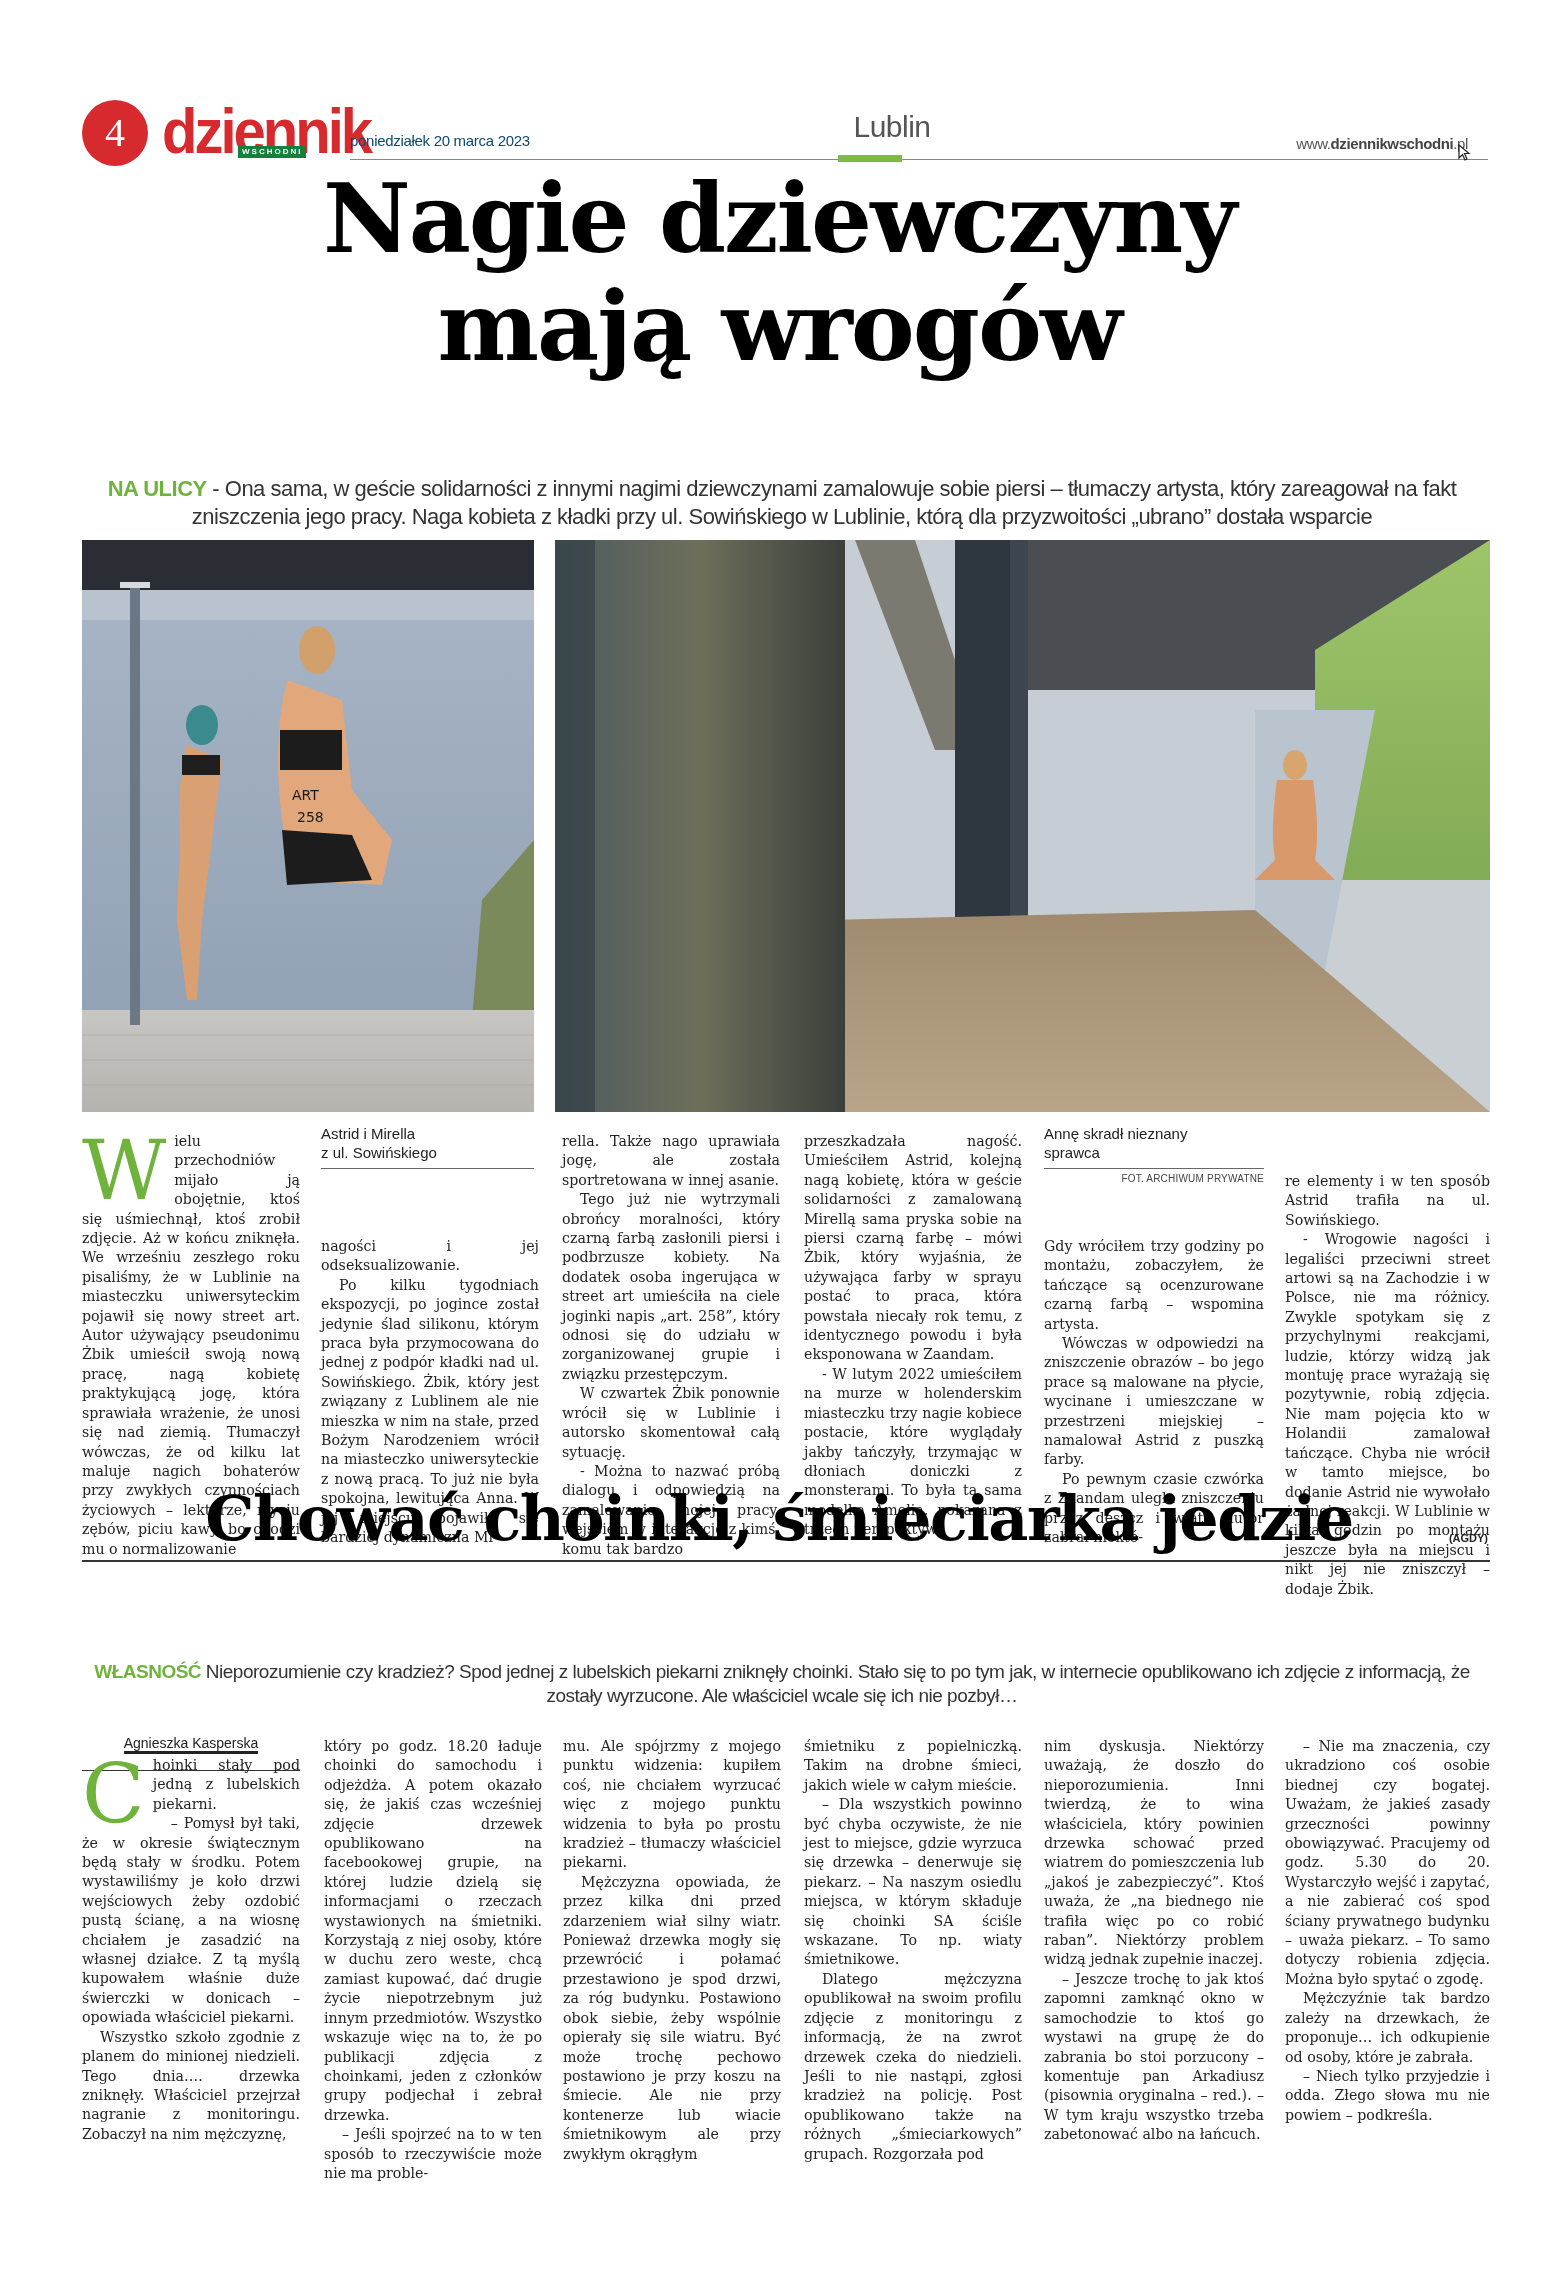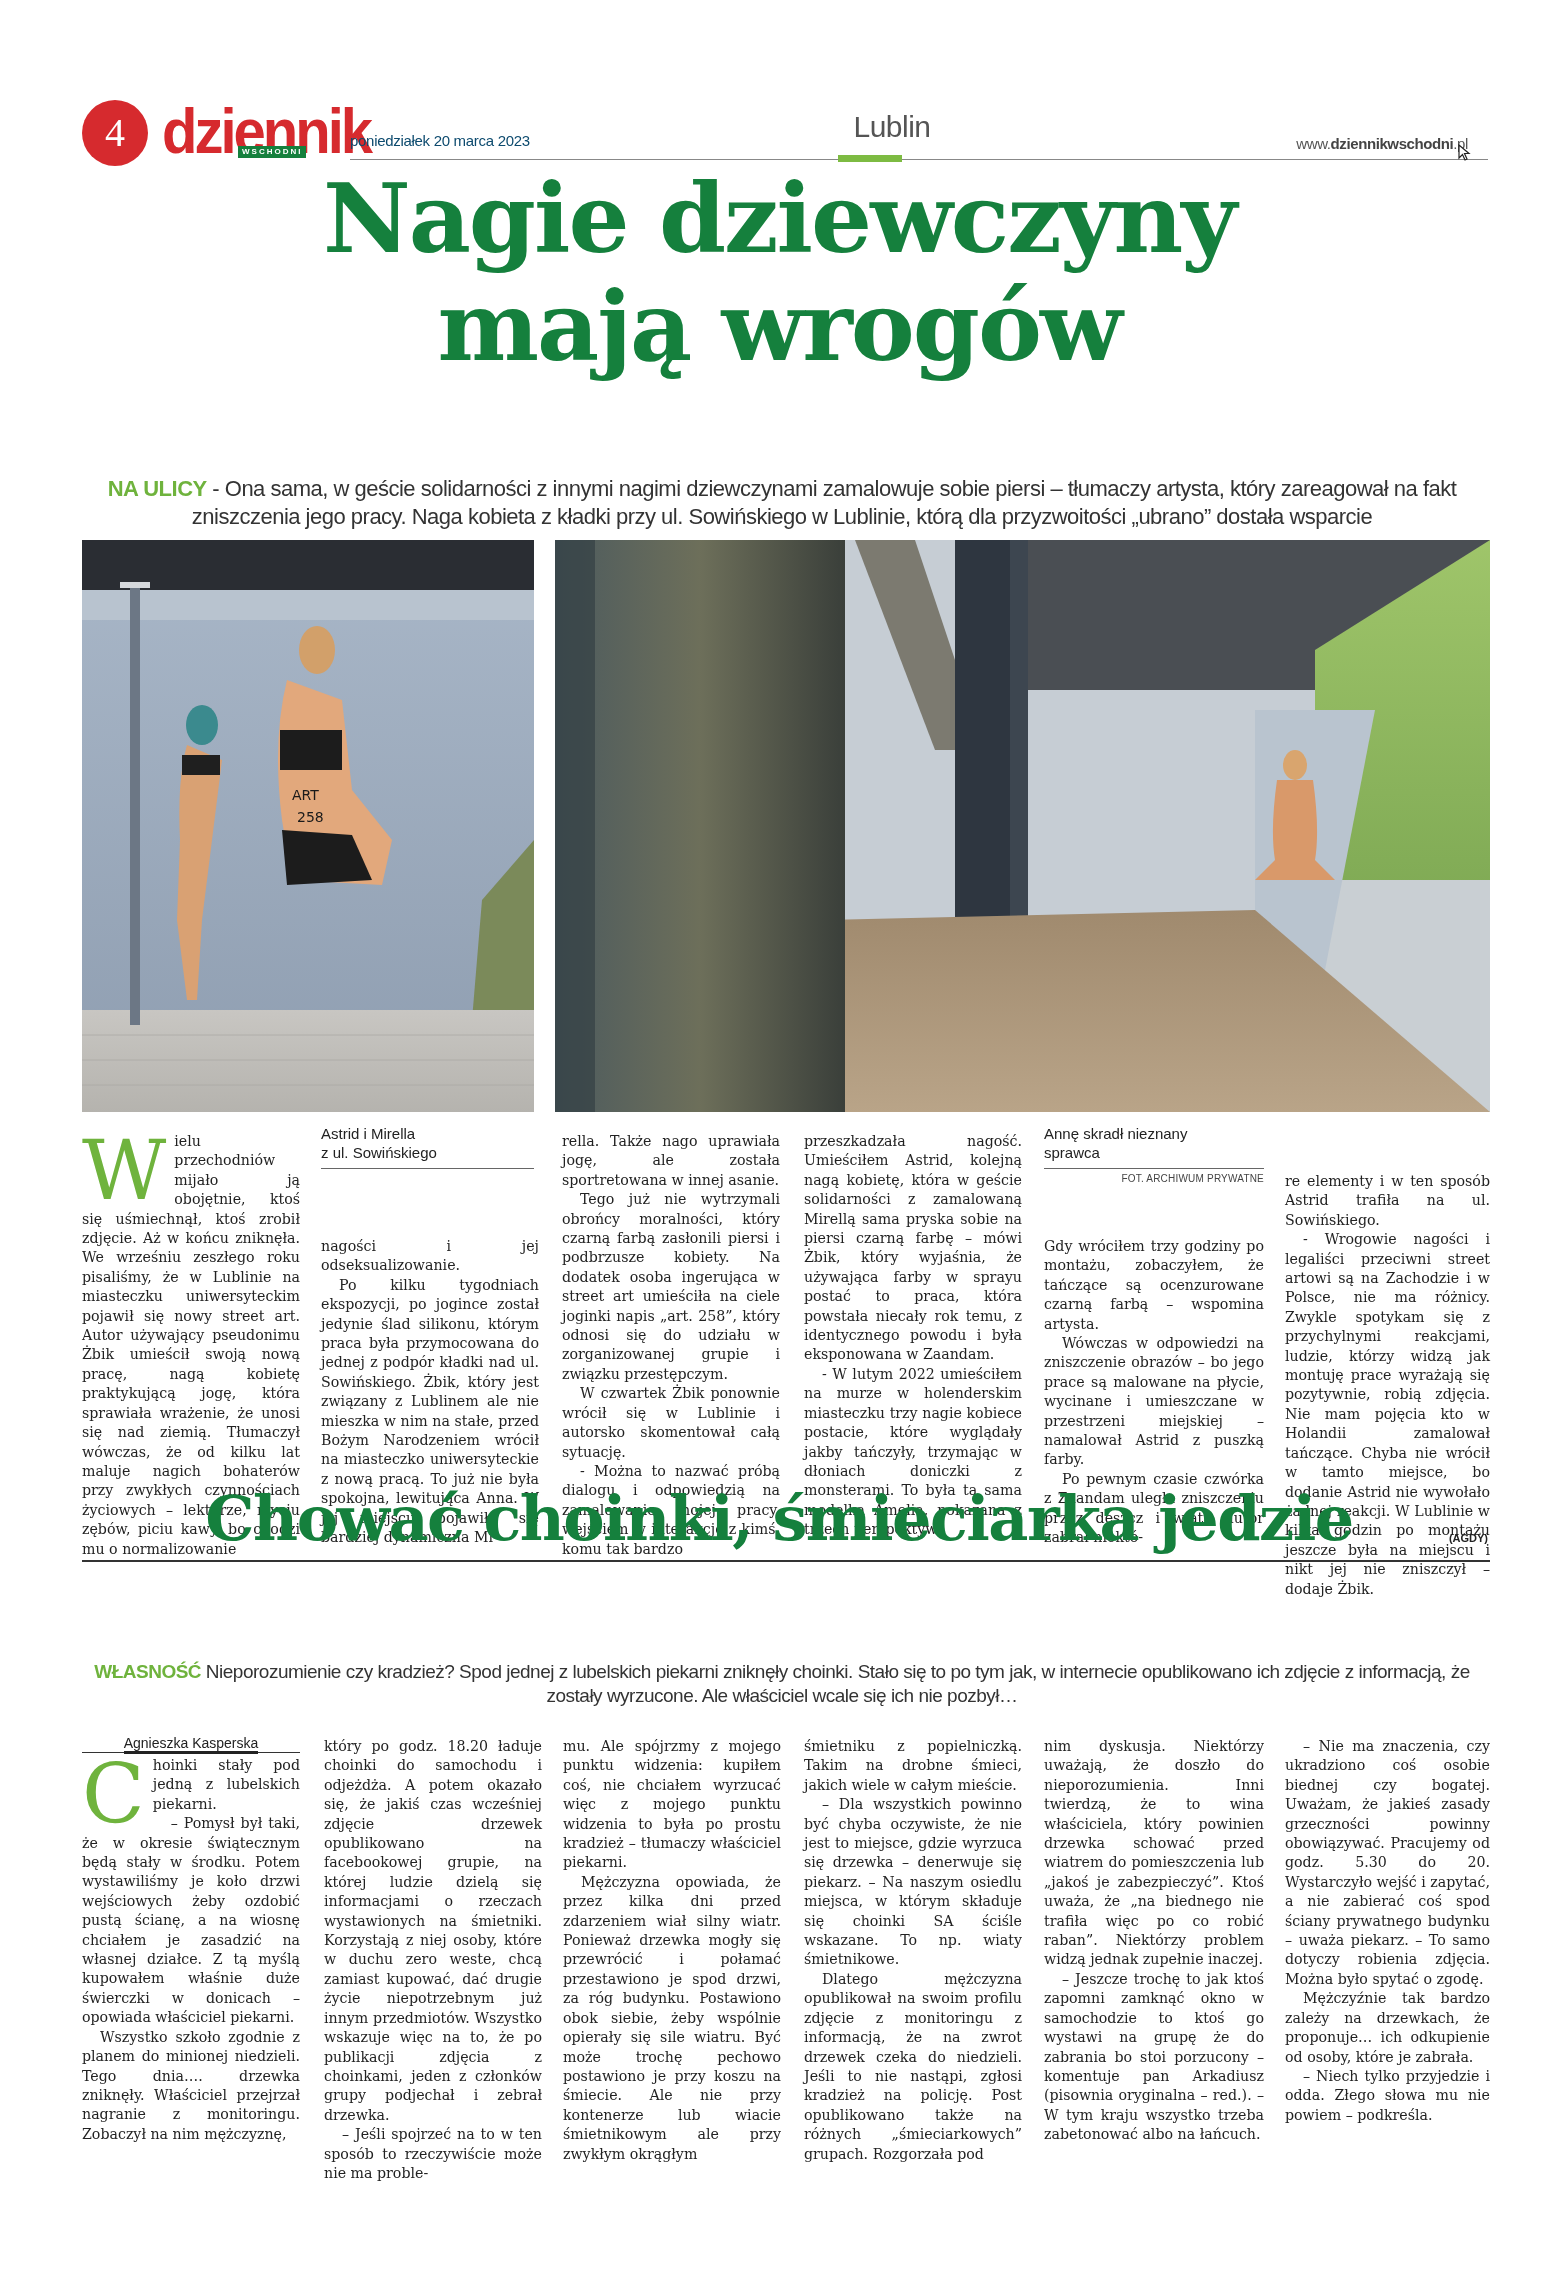--- a/index.html
+++ b/index.html
@@ -42,21 +42,21 @@
   .website {
     position: absolute; right: 90px; top: 135px;
     font-family: "Liberation Sans", sans-serif; font-size: 15px; color: #555; letter-spacing: -0.4px;
   }
   .website b { color: #444; }
   .cursor-icon { position: absolute; left: 1458px; top: 144px; width: 16px; height: 18px; }
 
   
   .headline {
     position: absolute; left: 0; width: 1558px; text-align: center;
-    font-family: "DejaVu Serif", serif; font-weight: bold; color: #15803d; letter-spacing: -2px;
+    font-family: "DejaVu Serif", serif; font-weight: bold; color: #000000; letter-spacing: -2px;
   }
   .h1 { top: 165px; font-size: 96px; line-height: 108px; }
   .lead {
     position: absolute; left: 82px; width: 1400px; text-align: center;
     font-family: "Liberation Sans", sans-serif; font-size: 22px; line-height: 28px; color: #333;
     letter-spacing: -0.5px;
   }
   .lead .kicker { color: #6fb33d; font-weight: bold; }
   .lead1 { top: 443px; margin-top: 32px; }
 
@@ -88,21 +88,21 @@
     position: absolute; right: 70px; top: 1532px;
     font-family: "Liberation Sans", sans-serif; font-weight: bold; font-size: 11px; color: #222;
   }
 
   
   .h2 { top: 1481px; font-size: 62px; line-height: 76px; letter-spacing: -1.5px; }
   .lead2 { top: 1660px; font-size: 19px; line-height: 24px; }
   .byline {
     position: absolute; left: 82px; top: 1735px; width: 218px;
     font-family: "Liberation Sans", sans-serif; font-size: 14px; color: #222; text-align: center;
-    border-bottom: 1px solid #333; padding-bottom: 1px;
+    border-bottom: 1px solid #333; padding-bottom: 19px;
   }
   .byline span { border-bottom: 3px solid #222; }
 </style>
 </head>
 <body>
 
 <div class="page-num"><span>4</span></div>
 <div class="logo">
   <span class="logo-word">dziennik</span>
   <span class="logo-sub">WSCHODNI</span>

